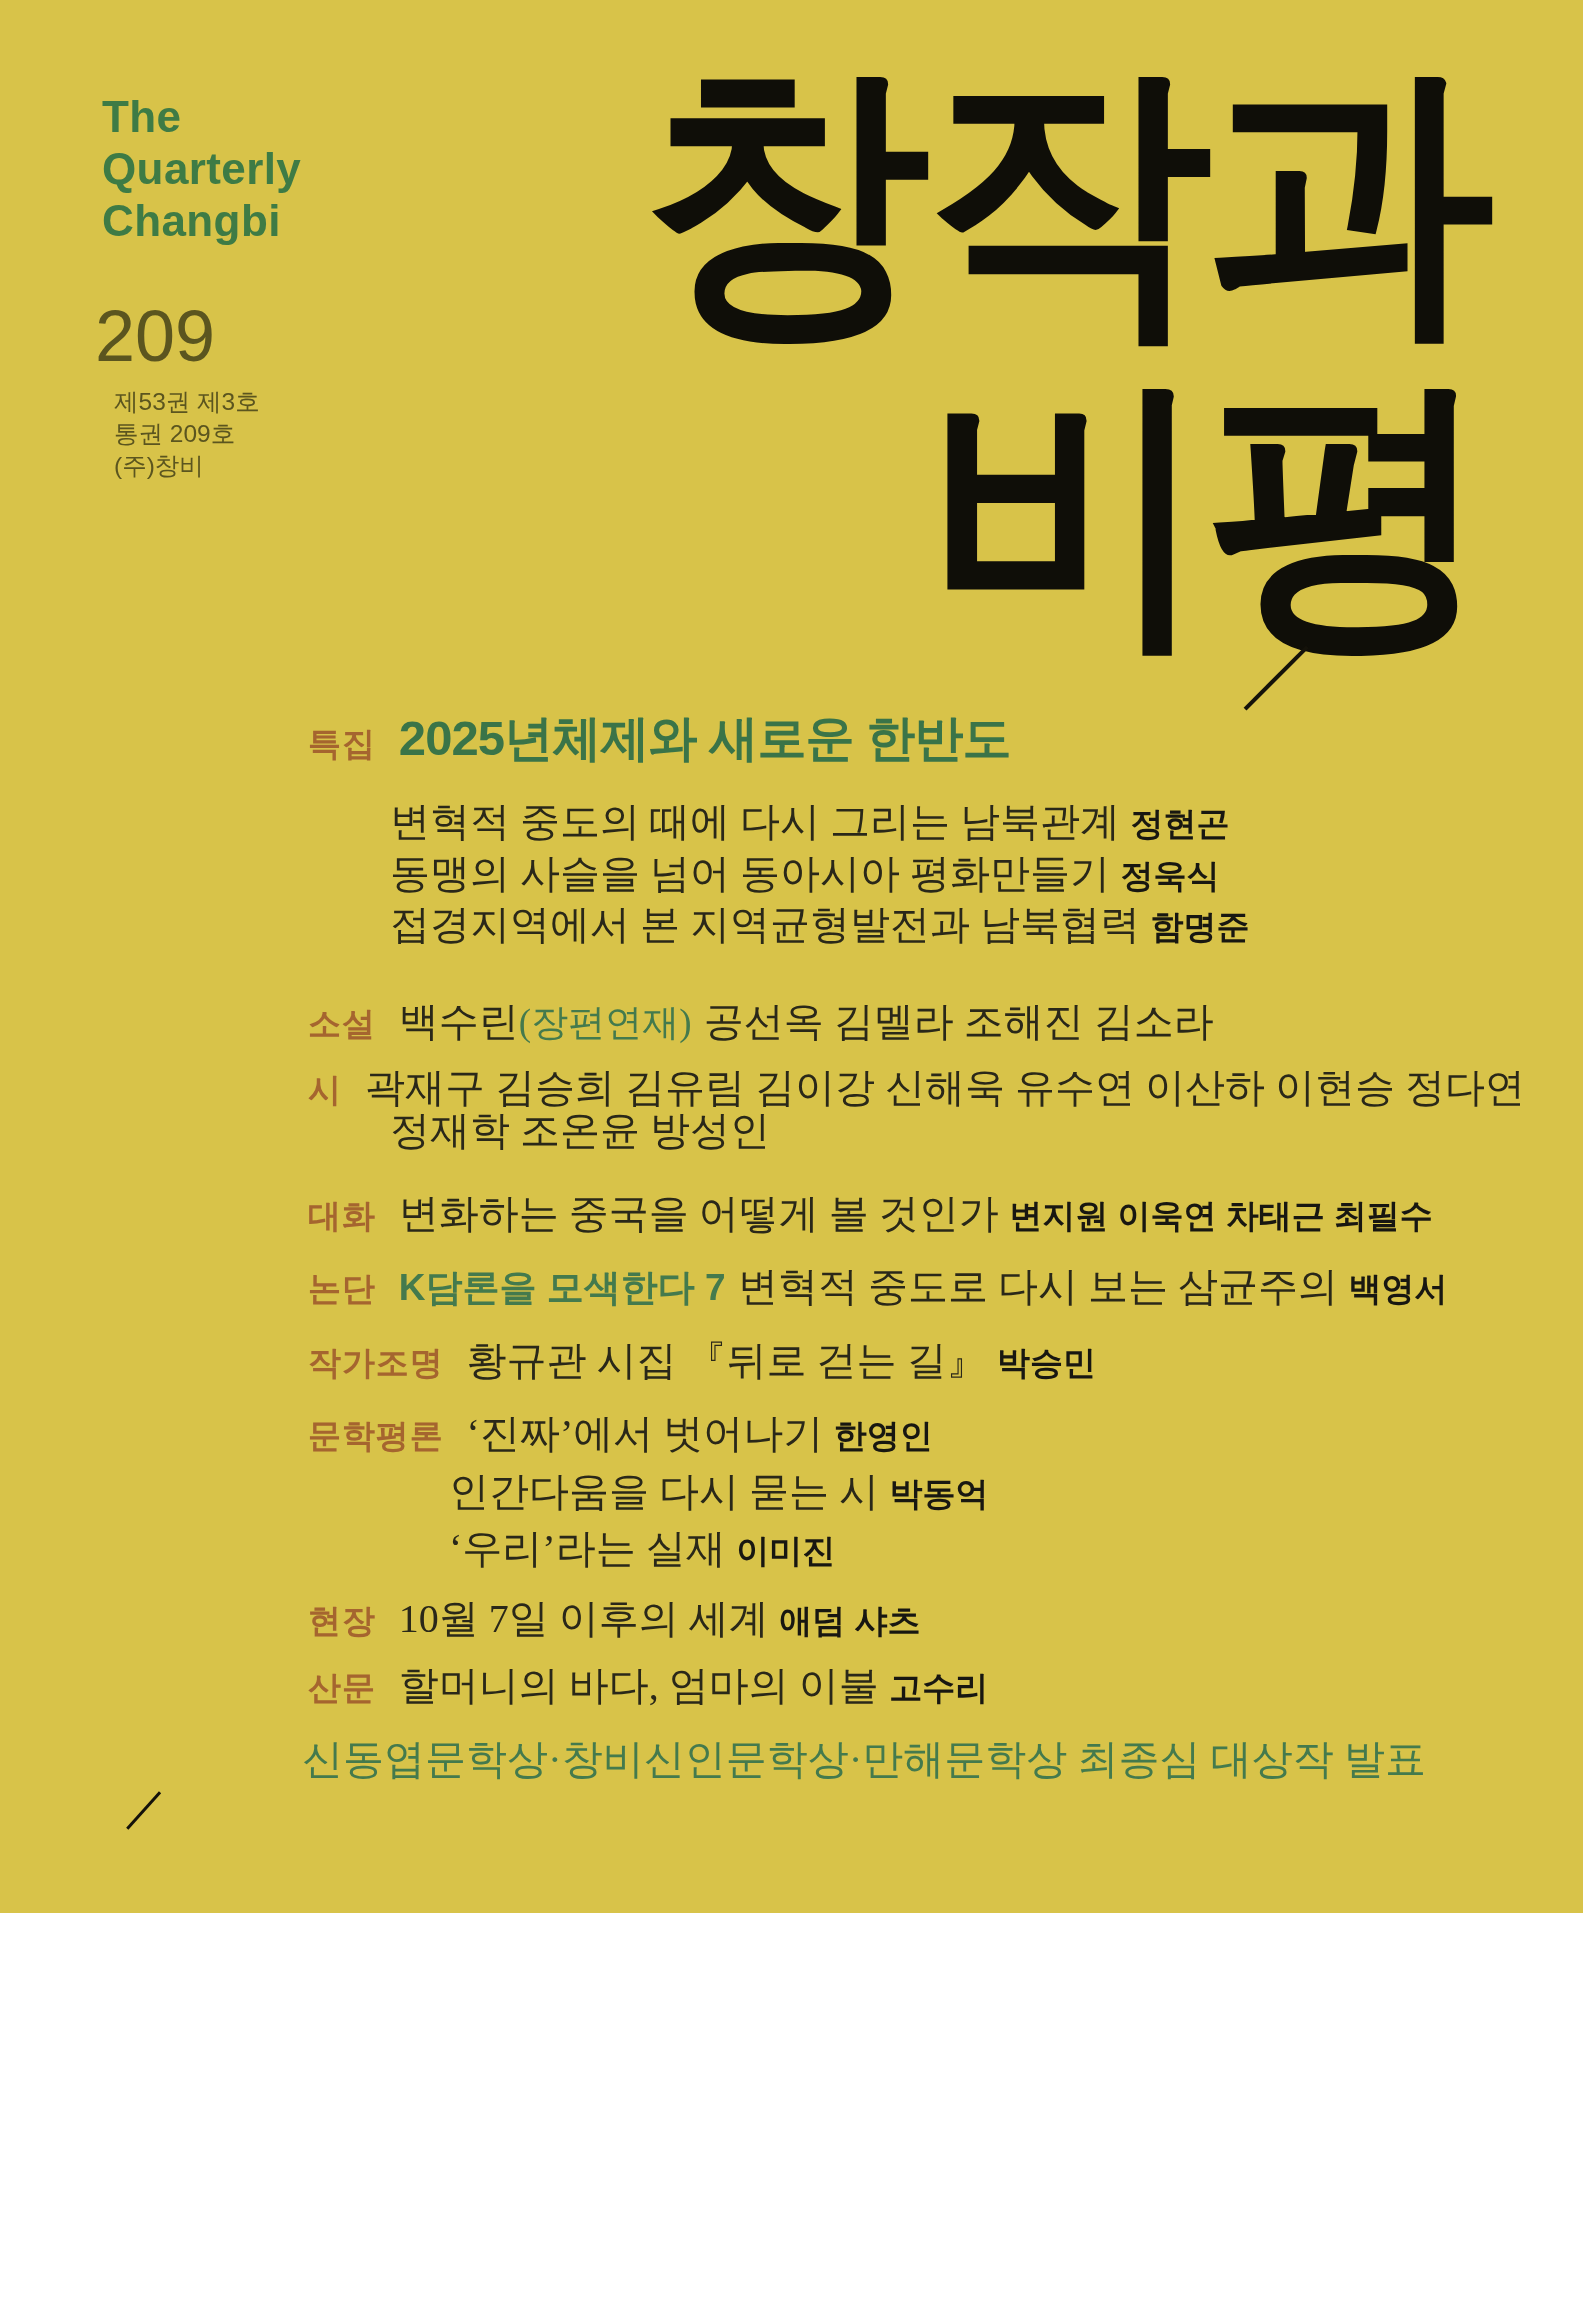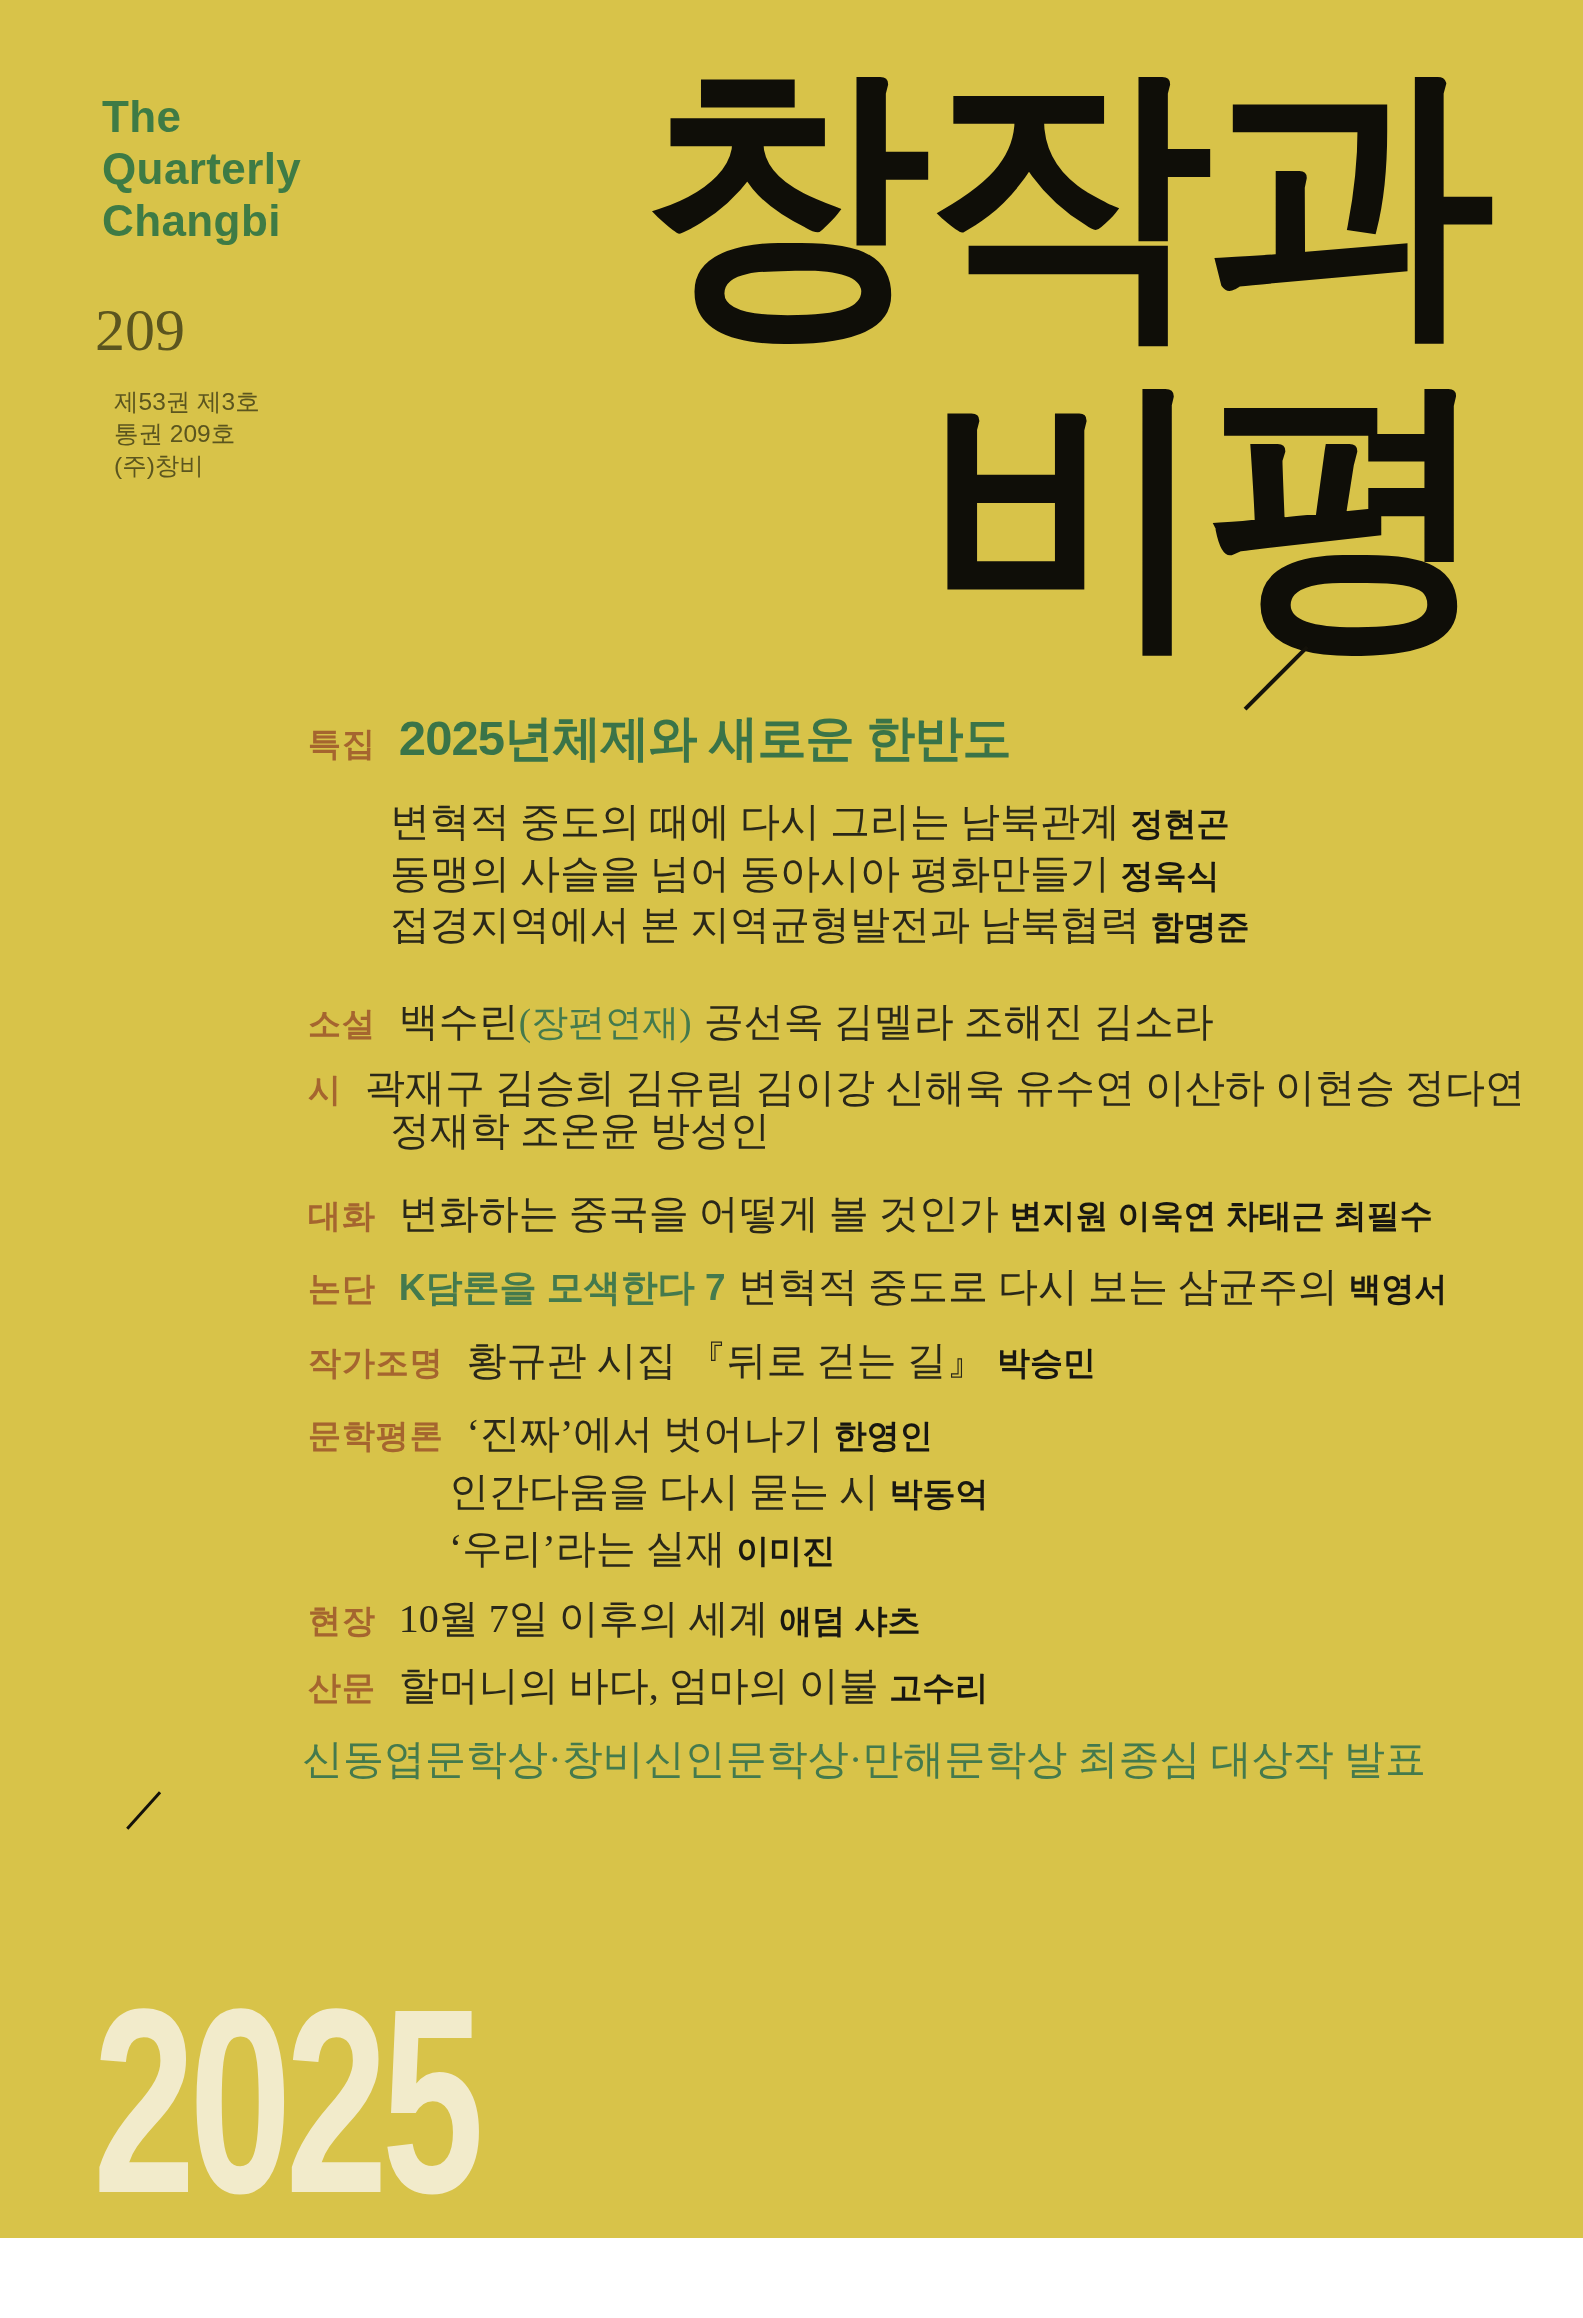--- a/index.html
+++ b/index.html
@@ -1,32 +1,32 @@
 <!DOCTYPE html>
 <html style="font-size:14px"><head>
 <meta charset="utf-8">
 <style>
   html,body{margin:0;padding:0;}
   .page{
     position:relative;
-    width:1583px;height:2238px;
+    width:1583px;height:1913px;
     background:#d8c349;
     overflow:hidden;
     font-family:"Liberation Sans", sans-serif;
   }
   
   .logo{
     position:absolute;left:102px;top:91px;
     color:#3e7b45;font-weight:bold;font-size:44px;line-height:52px;
     white-space:pre-line;letter-spacing:0.4px;
   }
   .issue-num{
     position:absolute;left:95px;top:300px;
-    font-family:Liberation Serif, serif;
-    font-size:60px;line-height:1;color:#5b551f;font-weight:400;
+    font-family:Liberation Sans, sans-serif;
+    font-size:72px;line-height:1;color:#5b551f;font-weight:400;
   }
   .issue-meta{
     position:absolute;left:114px;top:386px;
     font-size:24.5px;line-height:32px;color:#5b551f;
   }
   .issue-meta div{margin:0;}
   
   .masthead{
     position:absolute;right:95px;top:42px;
     text-align:right;color:#0f0e08;

